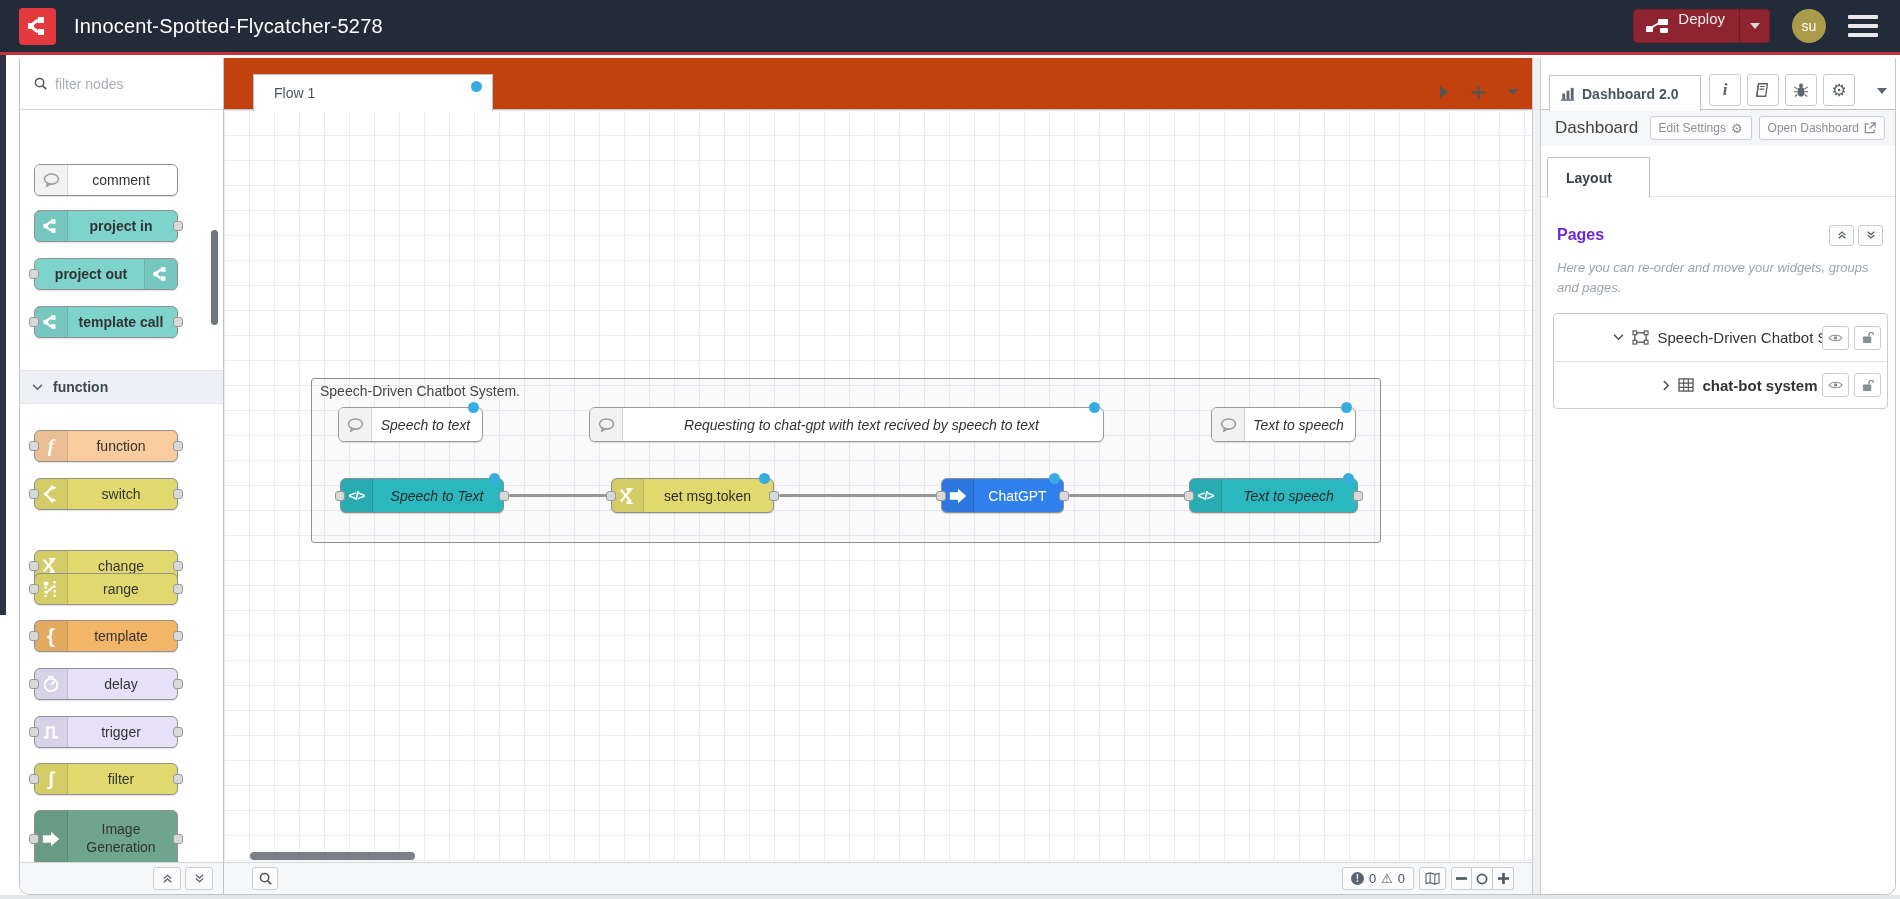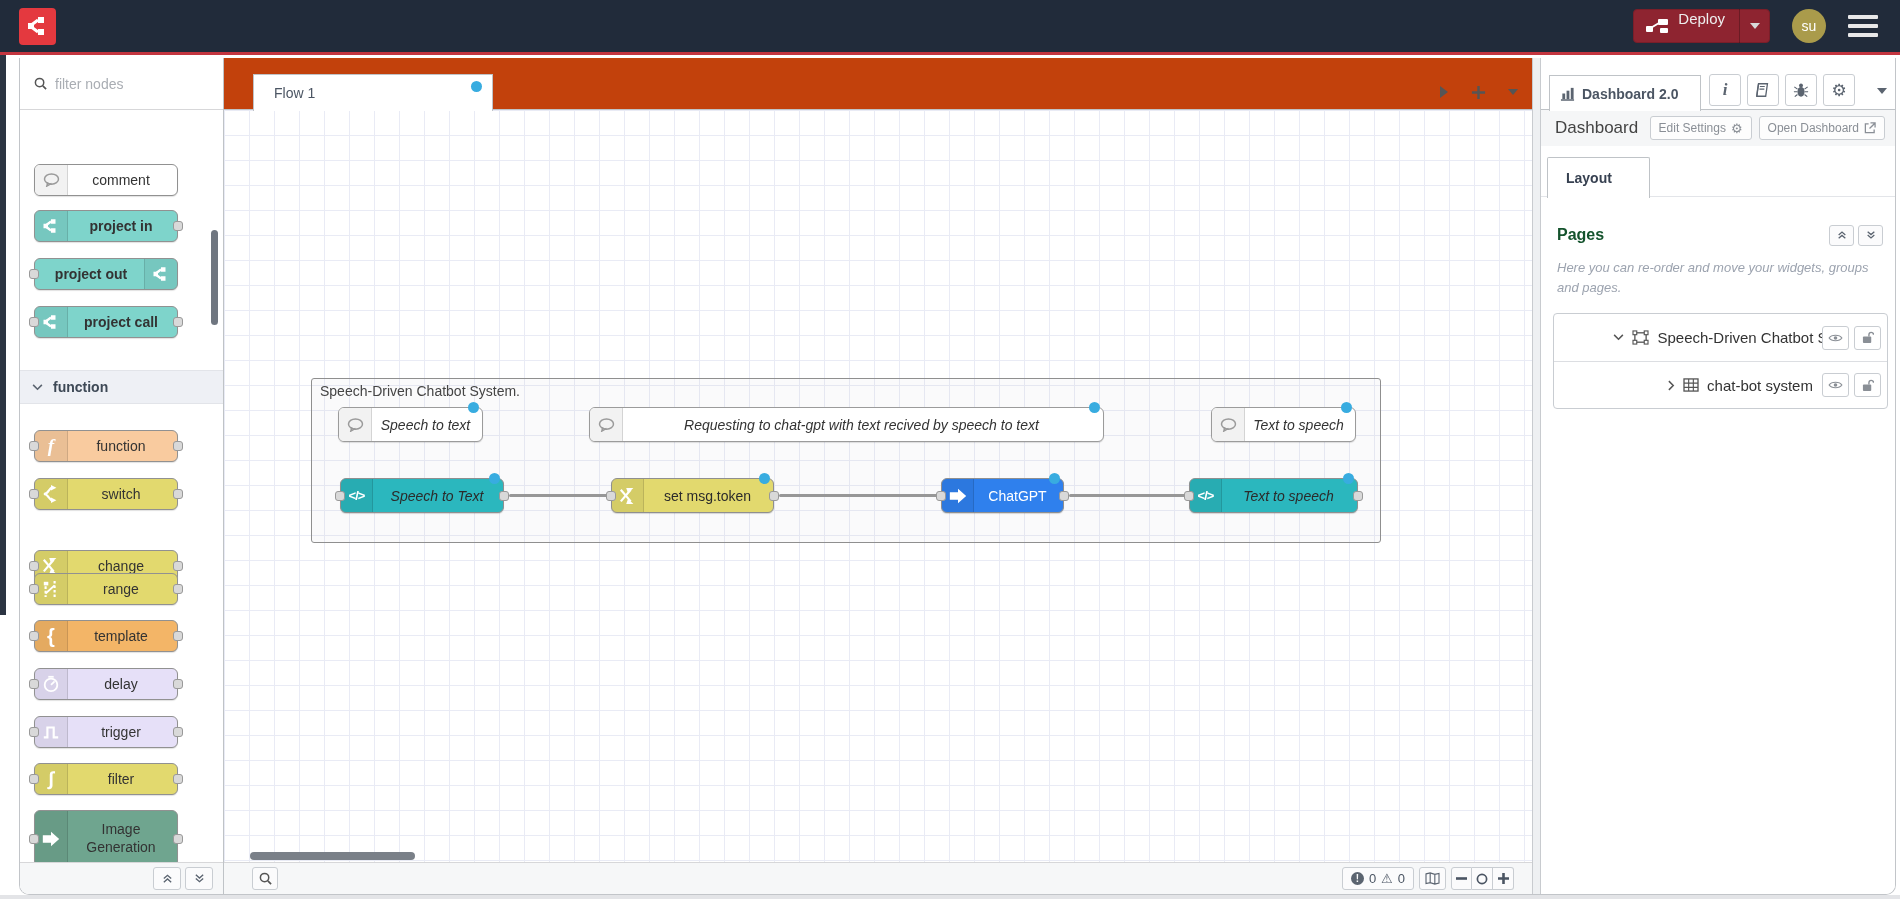--- a/index.html
+++ b/index.html
@@ -90,21 +90,21 @@
   .sb-tab { position:absolute; left:8px; top:17px; width:152px; height:36px; background:#fff; border:1px solid #bfc3c7; border-bottom:none; display:flex; align-items:center; gap:7px; padding-left:10px; font-size:14px; font-weight:bold; color:#4b5563; z-index:2; }
   .sb-icons { position:absolute; left:168px; top:16px; display:flex; gap:6px; align-items:center; }
   .sb-iconbtn { width:32px; height:32px; border:1px solid #c9cdd2; border-radius:3px; background:#fff; display:flex; align-items:center; justify-content:center; cursor:pointer; }
   .sb-caret { position:absolute; right:8px; top:30px; }
   .dash-strip { position:absolute; left:0; top:52px; width:100%; height:36px; background:#f5f6f7; display:flex; align-items:center; padding:0 10px 0 14px; }
   .dash-title { font-size:17px; color:#444; }
   .strip-btn { height:24px; border:1px solid #c9cdd2; border-radius:3px; background:#fdfdfd; color:#8a8f96; font-size:12px; display:flex; align-items:center; gap:5px; padding:0 8px; cursor:pointer; }
   .layout-tabs { position:absolute; left:0; top:88px; width:100%; height:51px; border-bottom:1px solid #e3e5e9; }
   .layout-tab { position:absolute; left:6px; top:11px; width:103px; height:41px; background:#fff; border:1px solid #bfc3c7; border-bottom:none; border-radius:2px 2px 0 0; font-size:14px; font-weight:bold; color:#374151; display:flex; align-items:center; padding-left:18px; z-index:2; }
   .pages-header { position:absolute; left:16px; right:12px; top:164px; height:26px; display:flex; align-items:center; }
-  .pages-title { font-size:16px; font-weight:bold; color:#14532d; }
+  .pages-title { font-size:16px; font-weight:bold; color:#6d28d9; }
   .pages-help { position:absolute; left:16px; top:200px; width:334px; font-size:13px; font-style:italic; color:#9ca3af; line-height:1.55; }
   .tree-box { position:absolute; left:12px; top:255px; width:335px; border:1px solid #c9cdd2; border-radius:4px; background:#fff; }
   .tree-row { position:relative; height:47px; display:flex; align-items:center; justify-content:center; gap:8px; font-size:15px; color:#333; }
   .tree-row + .tree-row { border-top:1px solid #dcdee2; }
   .tree-label { max-width:172px; overflow:hidden; white-space:nowrap; }
   .row-btns { position:absolute; right:6px; top:50%; transform:translateY(-50%); display:flex; gap:5px; }
   .row-btn { width:27px; height:24px; border:1px solid #c9cdd2; border-radius:3px; background:#fff; display:flex; align-items:center; justify-content:center; cursor:pointer; }
 
   .ico-txt { color:#fff; font-weight:bold; }
   svg { display:block; }
@@ -114,20 +114,21 @@
 
 <div class="header">
   <div class="logo">
     <svg width="24" height="24" viewBox="0 0 24 24">
       <path d="M4 12 L12 6 M4 12 L12 18" stroke="#fff" stroke-width="3" fill="none"></path>
       <rect x="2" y="9" width="6" height="6" fill="#fff"></rect>
       <rect x="12" y="3" width="6" height="6" fill="#fff"></rect>
       <rect x="12" y="15" width="6" height="6" fill="#fff"></rect>
     </svg>
   </div>
+  <div class="page-title">Innocent-Spotted-Flycatcher-5278</div>
   <div class="header-right">
     <div class="deploy-btn">
       <span>
         <svg width="22" height="16" viewBox="0 0 22 16">
           <path d="M3 11 L13 5" stroke="#fff" stroke-width="2"></path>
           <rect x="0" y="8" width="7" height="6" rx="1" fill="#fff"></rect>
           <rect x="12" y="1" width="10" height="6" rx="1" fill="#fff"></rect>
           <rect x="14" y="10" width="8" height="5" rx="1" fill="#fff"></rect>
         </svg>
       </span>
@@ -199,21 +200,21 @@
 
       <div class="pnode c-project" style="top:196px;">
         <span class="icell">
           <svg width="18" height="18" viewBox="0 0 24 24">
               <path d="M4 12 L12 6 M4 12 L12 18" stroke="#fff" stroke-width="3" fill="none"></path>
               <rect x="2" y="9" width="6" height="6" fill="#fff"></rect>
               <rect x="12" y="3" width="6" height="6" fill="#fff"></rect>
               <rect x="12" y="15" width="6" height="6" fill="#fff"></rect>
             </svg>
         </span>
-        <span class="lbl">project call</span>
+        <span class="lbl">template call</span>
         <span class="port l"></span>
         <span class="port r"></span>
       </div>
 
       <div class="cat-header" style="top:260px;">
         <svg width="11" height="7" viewBox="0 0 12 8">
             <path d="M1 1 L6 6 L11 1" fill="none" stroke="#5b6470" stroke-width="1.8"></path>
           </svg>
         <span>function</span>
       </div>
@@ -590,21 +591,21 @@
               </svg>
           </div>
           <div class="row-btn">
             <svg width="12" height="13" viewBox="0 0 13 14">
                 <rect x="1" y="6" width="9" height="7" rx="1" fill="#8a8f96"></rect>
                 <path d="M7.5 6 V4 a2.5 2.5 0 0 1 5 0" fill="none" stroke="#8a8f96" stroke-width="1.5"></path>
               </svg>
           </div>
         </div>
       </div>
-      <div class="tree-row" style="padding-left:40px;">
+      <div class="tree-row" style="padding-left:40px;font-weight:bold;">
         <svg width="7" height="11" viewBox="0 0 8 12">
             <path d="M1 1 L6 6 L1 11" fill="none" stroke="#555" stroke-width="1.7"></path>
           </svg>
         <svg width="16" height="14" viewBox="0 0 17 15">
             <rect x="1" y="1" width="15" height="13" fill="none" stroke="#555" stroke-width="1.4"></rect>
             <path d="M1 5.5 H16 M1 10 H16 M6 1 V14 M11 1 V14" stroke="#555" stroke-width="1.2"></path>
           </svg>
         <span class="tree-label">chat-bot system</span>
         <div class="row-btns">
           <div class="row-btn">

